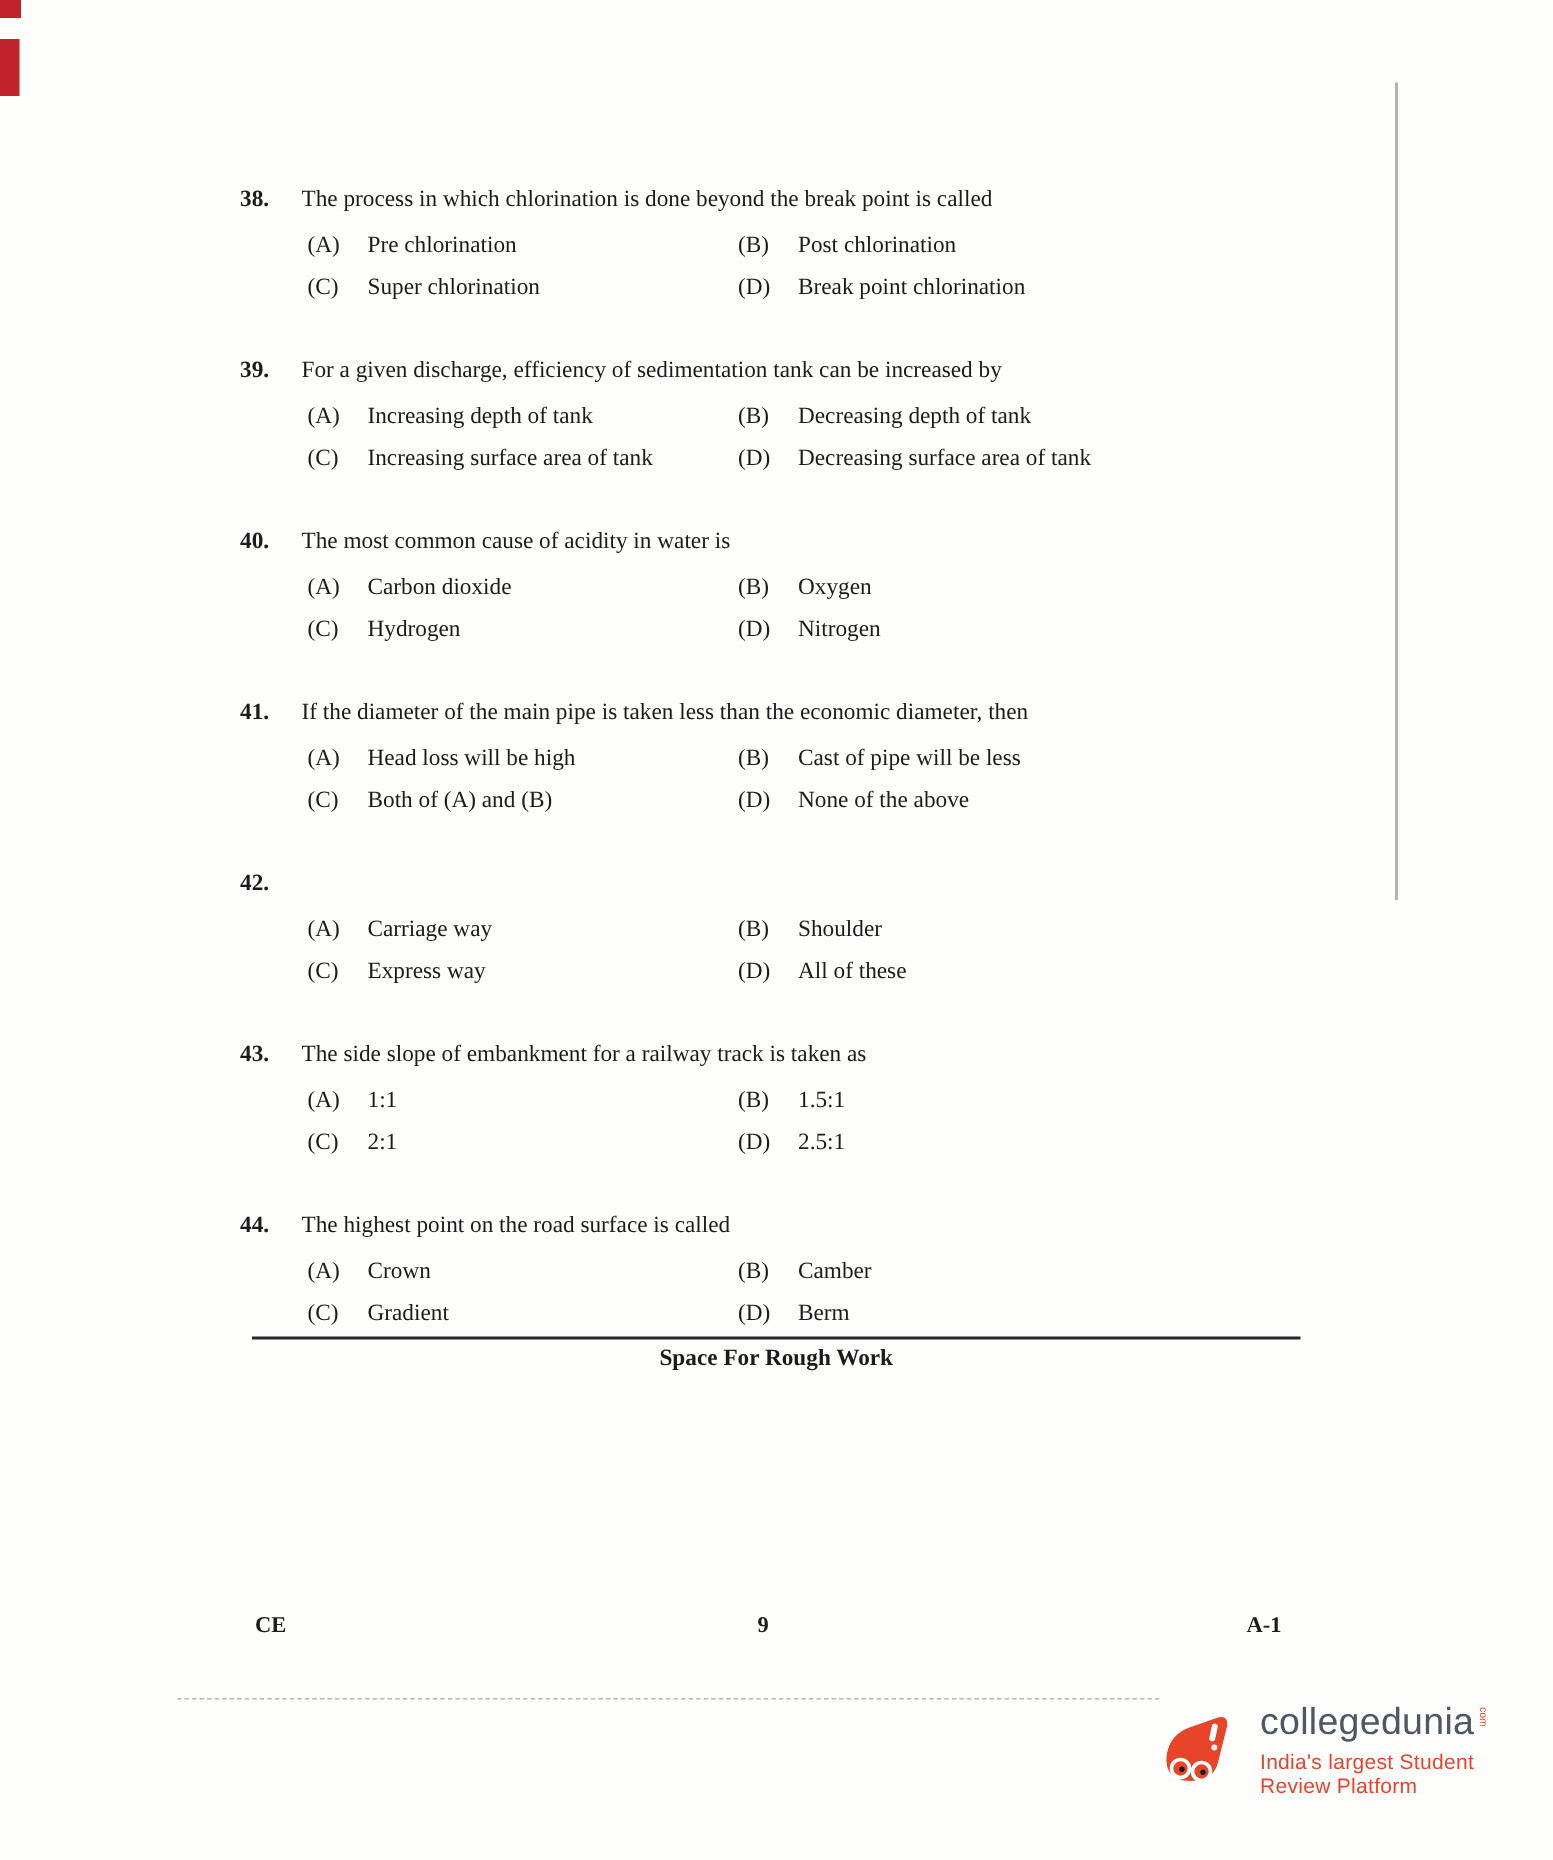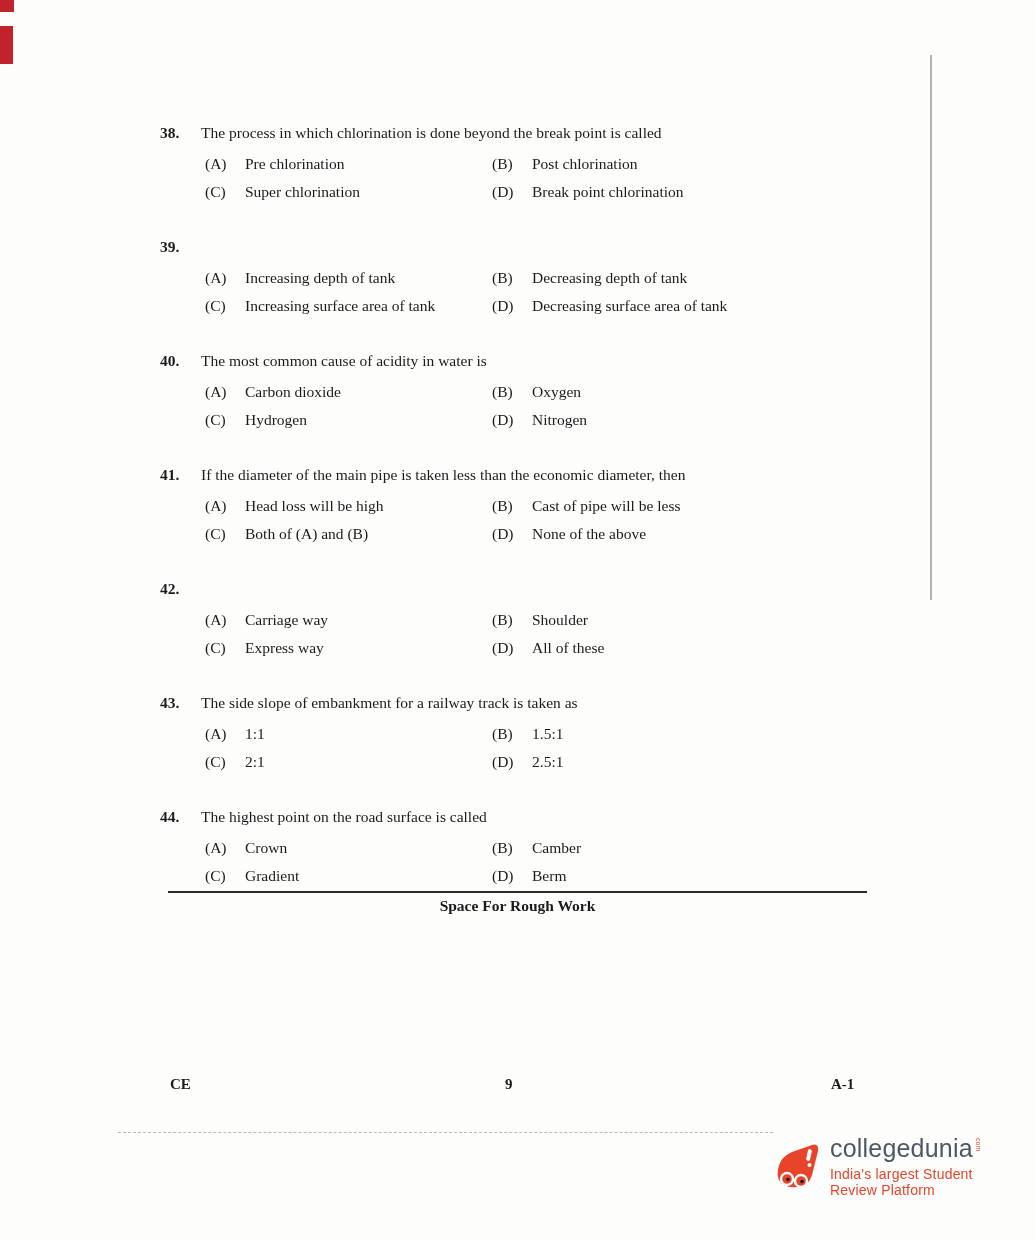--- a/index.html
+++ b/index.html
@@ -41,21 +41,21 @@
 
   .footer { position:absolute; left:0; top:1076px; width:1035px; height:22px; font-size:15px; font-weight:bold; }
   .footer .f-left   { position:absolute; left:170px;text-align:right; }
   .footer .f-center { position:absolute; left:505px; }
   .footer .f-right  { position:absolute; left:831px; }
 
   
   .brand { position:absolute; left:772px; top:1136px; width:250px; }
   .brand-row { display:flex; align-items:center; }
   .brand-logo { width:52px; height:52px; flex:0 0 52px; }
-  .brand-textcol { margin-left:6px; }
+  .brand-textcol { margin-left:16px; }
   .brand-name-row { display:flex; align-items:flex-start; }
   .brand-name {
     font-family:"Liberation Sans","DejaVu Sans",sans-serif;
     font-size:25px; font-weight:500; color:#4d5866; letter-spacing:0.2px; line-height:1;
   }
   .brand-suffix {
     font-family:"Liberation Sans","DejaVu Sans",sans-serif;
     font-size:7px; color:#e8442a; writing-mode:vertical-rl; line-height:1; margin-left:2px; margin-top:2px;
   }
   .brand-tagline {
@@ -95,20 +95,21 @@
             </div>
             <div class="opt">
               <span class="opt-label">(D)</span>
               <span class="opt-text">Break point chlorination</span>
             </div>
           </div>
         </div>
         <div class="question">
           <div class="q-head">
             <span class="q-num">39.</span>
+            <span class="q-text">For a given discharge, efficiency of sedimentation tank can be increased by</span>
           </div>
           <div class="options">
             <div class="opt">
               <span class="opt-label">(A)</span>
               <span class="opt-text">Increasing depth of tank</span>
             </div>
             <div class="opt">
               <span class="opt-label">(B)</span>
               <span class="opt-text">Decreasing depth of tank</span>
             </div>

